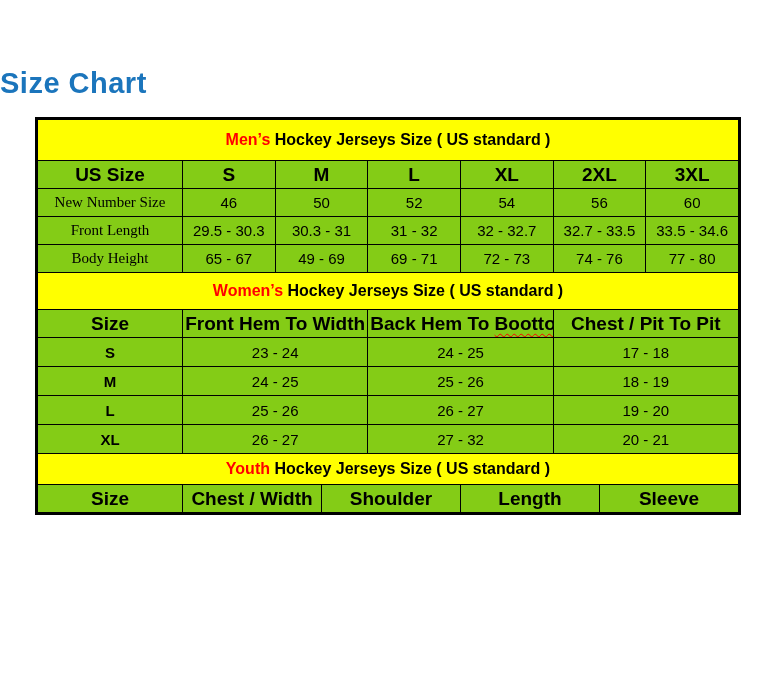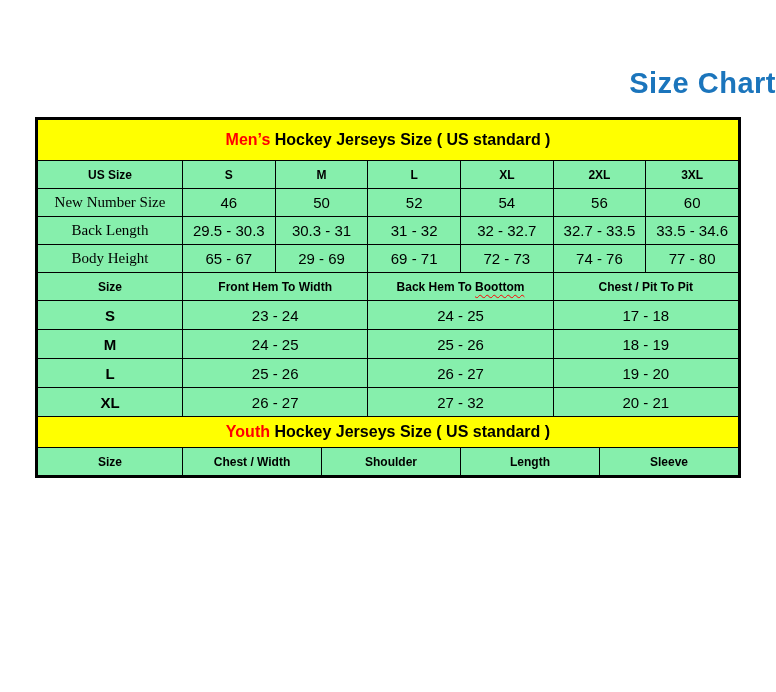--- a/index.html
+++ b/index.html
@@ -8,31 +8,31 @@
     width: 776px;
     height: 692px;
     background: #ffffff;
     font-family: "Liberation Sans", sans-serif;
     overflow: hidden;
   }
   .title {
     margin: 0;
     padding-top: 67px;
     margin-bottom: 17px;
-    text-align: right;
+    text-align: left;
     font-size: 29px;
     font-weight: bold;
     color: var(--title, #1B75BC);
     letter-spacing: 0.5px;
   }
   .chart-wrap {
     width: 702px;
     margin: 0 auto;
     border: 2px solid var(--border, #000000);
-    background: #86efac;
+    background: #84cc16;
   }
   table.section {
     border-collapse: collapse;
     width: 100%;
     table-layout: fixed;
   }
   table.section + table.section { margin-top: -1px; }
   .section td, .section th {
     border: 1px solid var(--border, #000000);
     text-align: center;
@@ -42,21 +42,21 @@
     overflow: hidden;
     white-space: nowrap;
   }
   .banner-cell {
     background: var(--banner_bg, #FFFF00);
     font-weight: bold;
     font-size: 16px;
     height: 40px;
   }
   .banner-highlight { color: var(--accent, #FF0000); }
-  .section thead th { font-weight: bold; font-size: 12px; height: 27px; }
+  .section thead th { font-weight: bold; font-size: 19px; height: 27px; }
   .section tbody td { font-weight: normal; font-size: 15px; height: 27px; }
   .section-0 .banner-cell { height: 40px; }
   .section-1 .banner-cell { height: 36px; }
   .section-2 .banner-cell { height: 30px; margin-left: 46px; }
   .section-1 tbody td { height: 28px; }
   .section-2 tbody td { height: 31px; }
   .section-0 tbody td.row-label { font-weight: normal; font-family: Liberation Serif, serif; }
   .section-1 tbody td.row-label,
   .section-2 tbody td.row-label { font-weight: bold; }
   .squiggle {
@@ -101,47 +101,50 @@
           <tr>
             <td class="row-label">New Number Size</td>
             <td>46</td>
             <td>50</td>
             <td>52</td>
             <td>54</td>
             <td>56</td>
             <td>60</td>
           </tr>
           <tr>
-            <td class="row-label">Back Length</td>
+            <td class="row-label">Front Length</td>
             <td>29.5 - 30.3</td>
             <td>30.3 - 31</td>
             <td>31 - 32</td>
             <td>32 - 32.7</td>
             <td>32.7 - 33.5</td>
             <td>33.5 - 34.6</td>
           </tr>
           <tr>
             <td class="row-label">Body Height</td>
             <td>65 - 67</td>
-            <td>29 - 69</td>
+            <td>49 - 69</td>
             <td>69 - 71</td>
             <td>72 - 73</td>
             <td>74 - 76</td>
             <td>77 - 80</td>
           </tr>
         </tbody>
       </table>
       <table class="section section-1">
         <colgroup>
           <col style="width: 145px;">
           <col>
           <col>
           <col>
         </colgroup>
         <thead>
+          <tr>
+            <td colspan="4" class="banner-cell"><span class="banner-highlight">Women’s</span> Hockey Jerseys Size ( US standard )</td>
+          </tr>
           <tr>
             <th>Size</th>
             <th>Front Hem To Width</th>
             <th>Back Hem To <span class="squiggle">Boottom</span></th>
             <th>Chest / Pit To Pit</th>
           </tr>
         </thead>
         <tbody>
           <tr>
             <td class="row-label">S</td>

